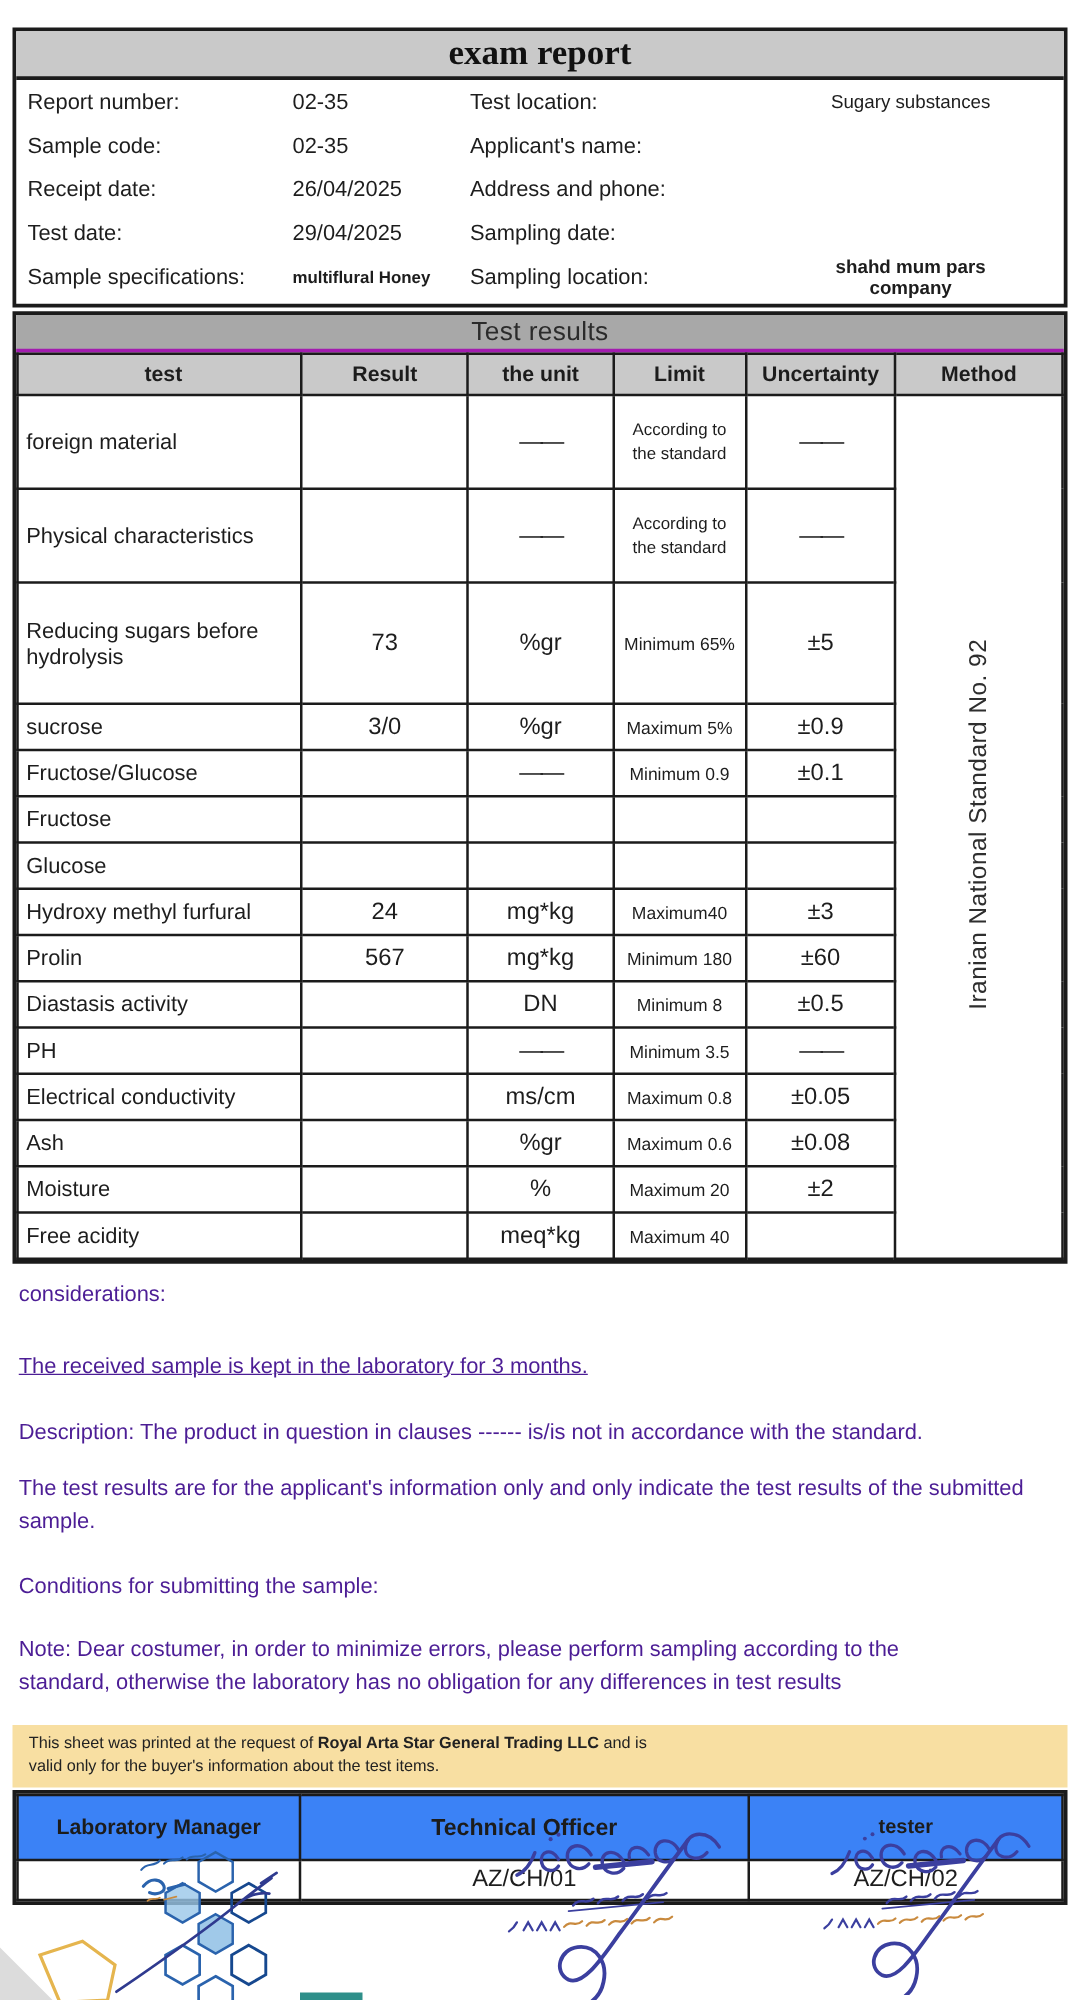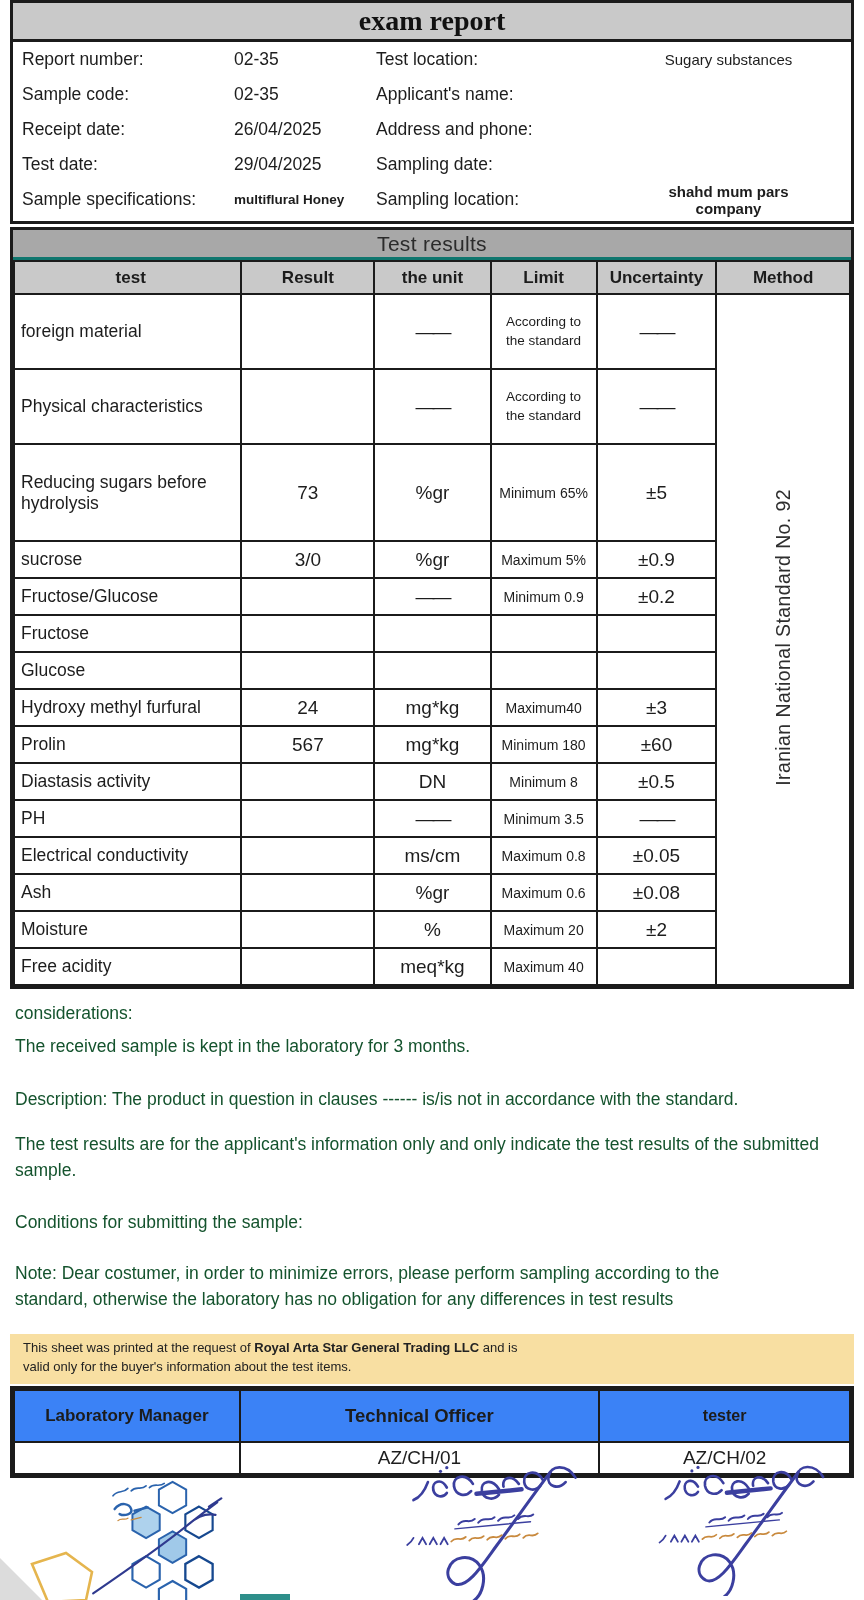--- a/index.html
+++ b/index.html
@@ -3,39 +3,39 @@
 <meta charset="utf-8">
 <style>
   * { margin:0; padding:0; box-sizing:border-box; }
   body { background:#ffffff; }
   .page {
     position:relative; width:864px; height:1600px; margin:0 auto;
     background:#ffffff; overflow:hidden;
     font-family:"Liberation Sans", sans-serif; color:#1d1d1d;
   }
   
-  .frame { margin:0 10px 0 10px; border:3px solid #1b1b1b; background:#fff; }
+  .frame { margin:22px 10px 0 10px; border:3px solid #1b1b1b; background:#fff; }
   .title-bar {
     height:39px; background:#c9c9c9; border-bottom:3px solid #1b1b1b;
     display:flex; align-items:center; justify-content:center;
     font-family:"Liberation Serif", serif; font-weight:bold; font-size:28px; color:#111;
   }
   .info { padding:0 0 4px 0; }
   .info-row { height:35px; display:flex; align-items:center; padding-left:9px; font-size:17.5px; }
   .lbl  { width:212px; }
   .val  { width:142px; }
   .lbl2 { width:258px; }
   .val2 { flex:1; text-align:center; padding-right:28px; }
   .v-sm   { font-size:15px; }
   .v-bold { font-weight:bold; font-size:15px; }
   .v-bsm  { font-weight:bold; font-size:13.5px; }
   
   .results-block { margin:3px 10px 0 10px; border:3px solid #1b1b1b; }
   .section-bar {
-    height:30px; background:#a8a8a8; border-bottom:3px solid #0f766e;
+    height:30px; background:#a8a8a8; border-bottom:3px solid #a21caf;
     display:flex; align-items:center; justify-content:center;
     font-size:21px; color:#2b2b2b; letter-spacing:.3px;
   }
   table.results { width:100%; border-collapse:collapse; }
   table.results th, table.results td { border:2px solid #1b1b1b; vertical-align:middle; }
   table.results th {
     background:#c9c9c9; height:33px; font-size:17px; color:#1c1c1c; text-align:center;
   }
   th.col-test { text-align:left; padding-left:6px; }
   th.col-unc  { font-size:15.5px; }
@@ -46,23 +46,23 @@
   td.c-unc    { font-size:19px; text-align:center; }
   td.c-method { text-align:center; }
   tr.h72 { height:75px; } tr.h97 { height:97px; } tr.h37 { height:37px; }
   tr.h72 td.c-limit { font-size:13.5px; line-height:1.35; padding:0 12px; }
   .dashline { letter-spacing:-2px; font-weight:500; }
   .vertical {
     display:inline-block; writing-mode:vertical-rl; transform:rotate(180deg);
     font-size:19.5px; letter-spacing:.4px; color:#2e2e2e; white-space:nowrap;
   }
   
-  .notes { margin:12px 16px 0 15px; font-size:17.5px; color:#14532d; }
+  .notes { margin:12px 16px 0 15px; font-size:17.5px; color:#4c1d95; }
   .notes p { line-height:1.45; }
-  .p-kept  { margin-top:8px; }
+  .p-kept  { margin-top:32px;text-decoration:underline; }
   .p-desc  { margin-top:27px; }
   .p-info  { margin-top:20px; max-width:812px; }
   .p-cond  { margin-top:27px; }
   .p-note  { margin-top:26px; max-width:716px; }
   
   .highlight {
     margin:22px 10px 0 10px; background:#f8dfa2; padding:5px 13px 7px 13px;
     font-size:13px; line-height:1.45; color:#222;
   }
   
@@ -168,21 +168,21 @@
           <td class="c-result">3/0</td>
           <td class="c-unit">%gr</td>
           <td class="c-limit">Maximum 5%</td>
           <td class="c-unc">±0.9</td>
         </tr>
         <tr class="h37">
           <td class="c-test">Fructose/Glucose</td>
           <td class="c-result"></td>
           <td class="c-unit dashline">——</td>
           <td class="c-limit">Minimum 0.9</td>
-          <td class="c-unc">±0.2</td>
+          <td class="c-unc">±0.1</td>
         </tr>
         <tr class="h37">
           <td class="c-test">Fructose</td>
           <td class="c-result"></td>
           <td class="c-unit"></td>
           <td class="c-limit"></td>
           <td class="c-unc"></td>
         </tr>
         <tr class="h37">
           <td class="c-test">Glucose</td>

